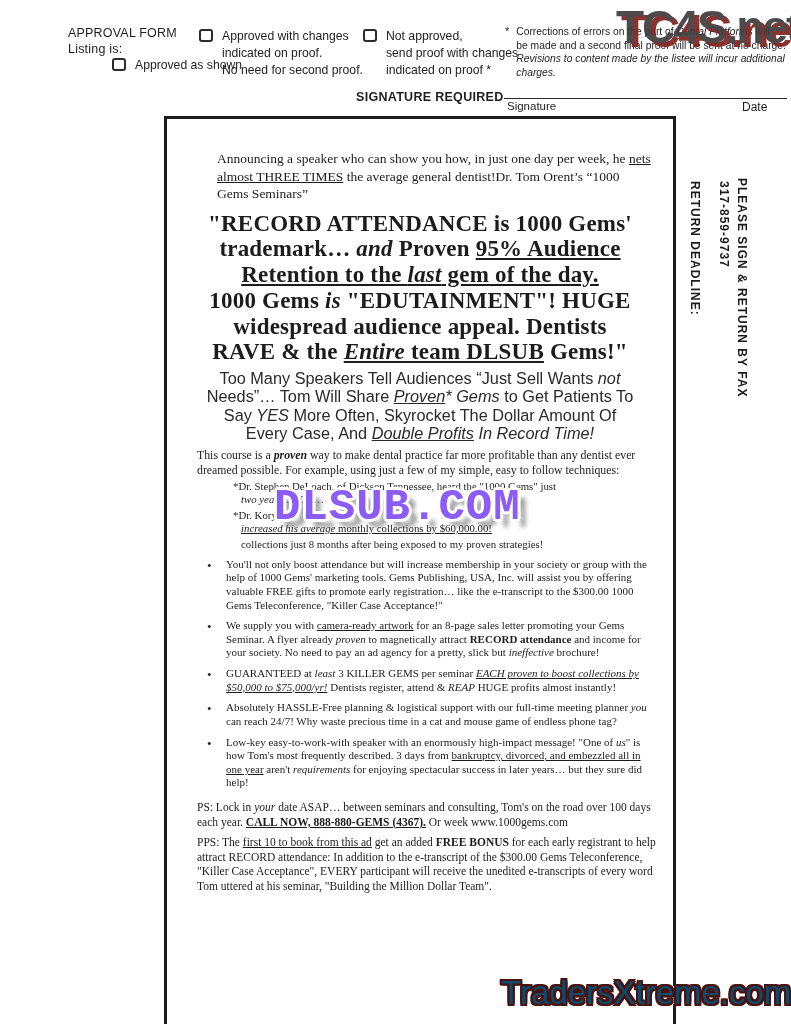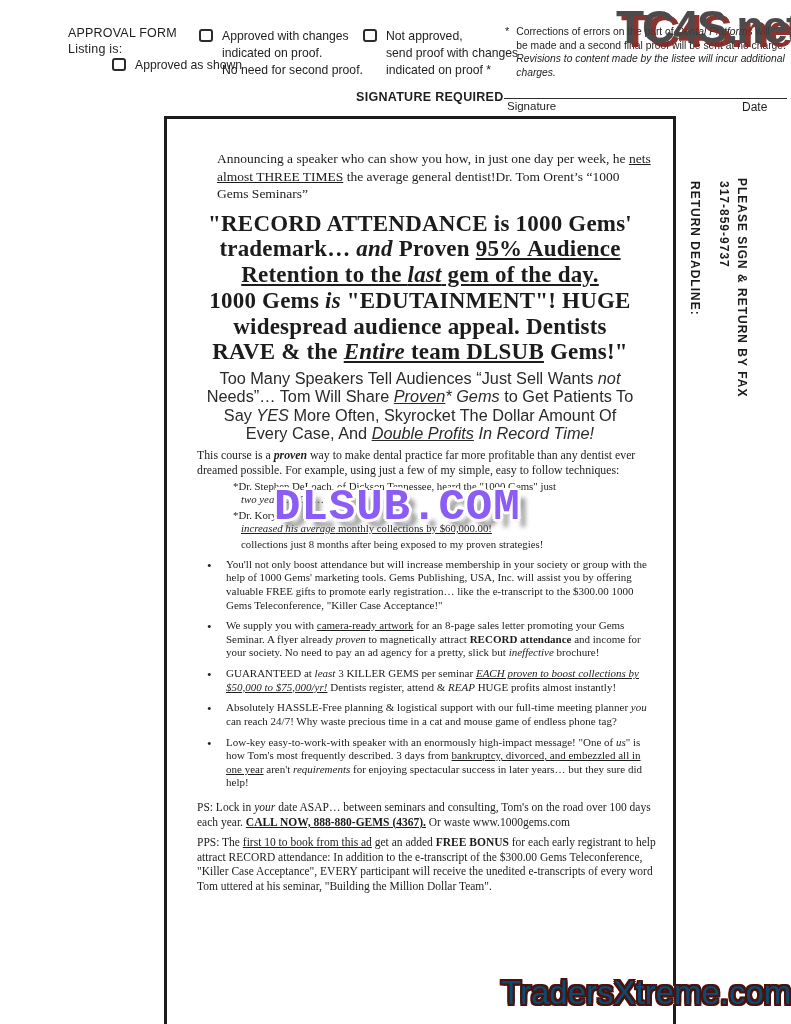--- a/index.html
+++ b/index.html
@@ -202,21 +202,21 @@
       <span class="dot">•</span>
       <div class="b-text"><span>Absolutely HASSLE-Free planning &amp; logistical support with our full-time meeting planner </span><em>you</em><span> can reach 24/7! Why waste precious time in a cat and mouse game of endless phone tag?</span></div>
     </div>
     <div class="bullet">
       <span class="dot">•</span>
       <div class="b-text"><span>Low-key easy-to-work-with speaker with an enormously high-impact message! "One of </span><em>us</em><span>" is how Tom's most frequently described.  3 days from </span><u>bankruptcy,  divorced, and embezzled all in one year</u><span> aren't </span><em>requirements</em><span> for enjoying spectacular success in later years… but they sure did help!</span></div>
     </div>
   </div>
 
   <div class="ps">
-    <span>PS:  Lock in </span><em>your</em><span> date ASAP… between seminars and consulting, Tom's on the road over 100 days each year.  </span><b><u>CALL NOW, 888-880-GEMS (4367).</u></b><span>  Or waste www.1000gems.com</span>
+    <span>PS:  Lock in </span><em>your</em><span> date ASAP… between seminars and consulting, Tom's on the road over 100 days each year.  </span><b><u>CALL NOW, 888-880-GEMS (4367).</u></b><span>  Or week www.1000gems.com</span>
   </div>
 
   <div class="pps">
     <span>PPS: The </span><u>first 10 to book from this ad</u><span> get an added </span><b>FREE BONUS</b><span> for each early registrant to help attract RECORD attendance:  In addition to the e-transcript of the $300.00 Gems Teleconference, "Killer Case Acceptance", EVERY participant will receive the unedited e-transcripts of every word Tom uttered at his seminar, "Building the Million Dollar Team".</span>
   </div>
 
 </div>
 
 <div class="abs wm-tc4s">TC4S.net</div>
 <div class="abs wm-dlsub">DLSUB.COM</div>

